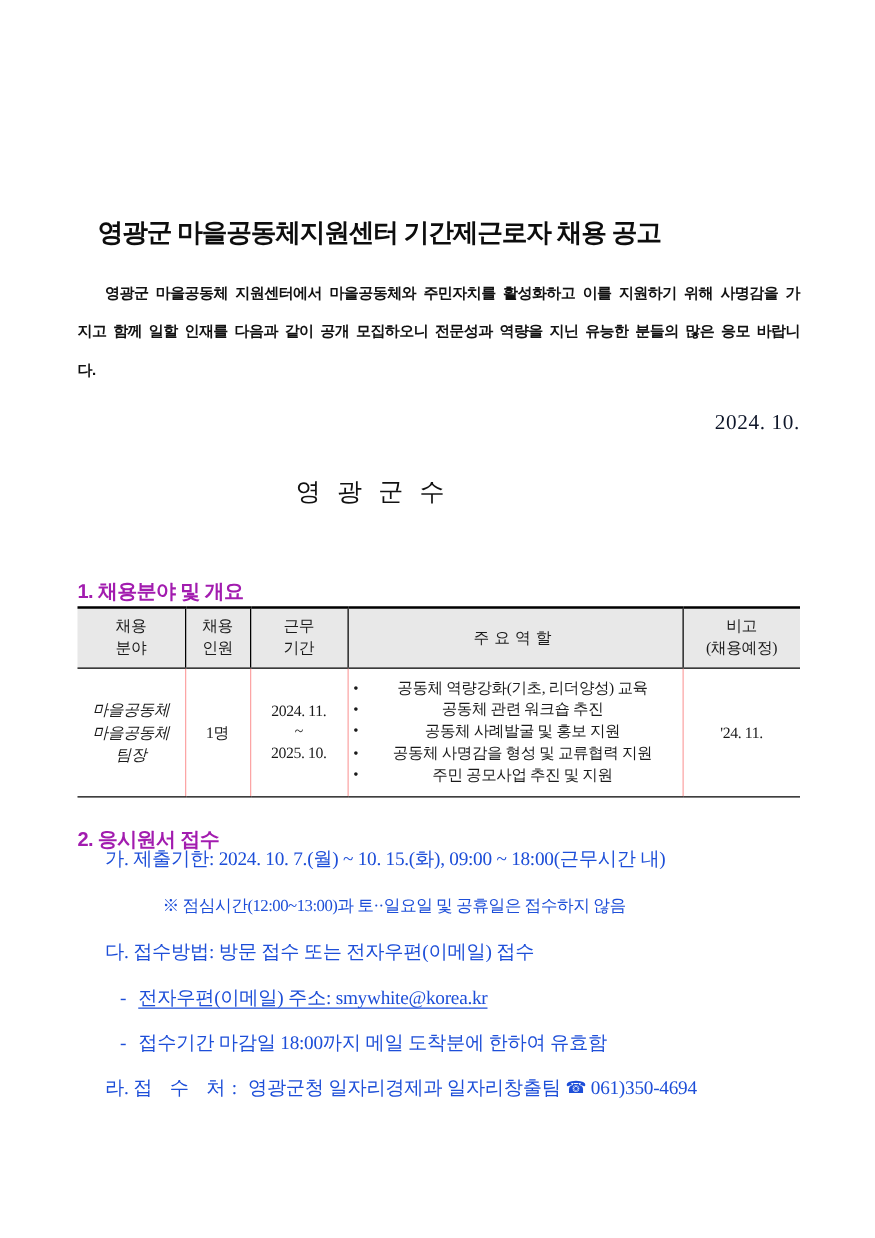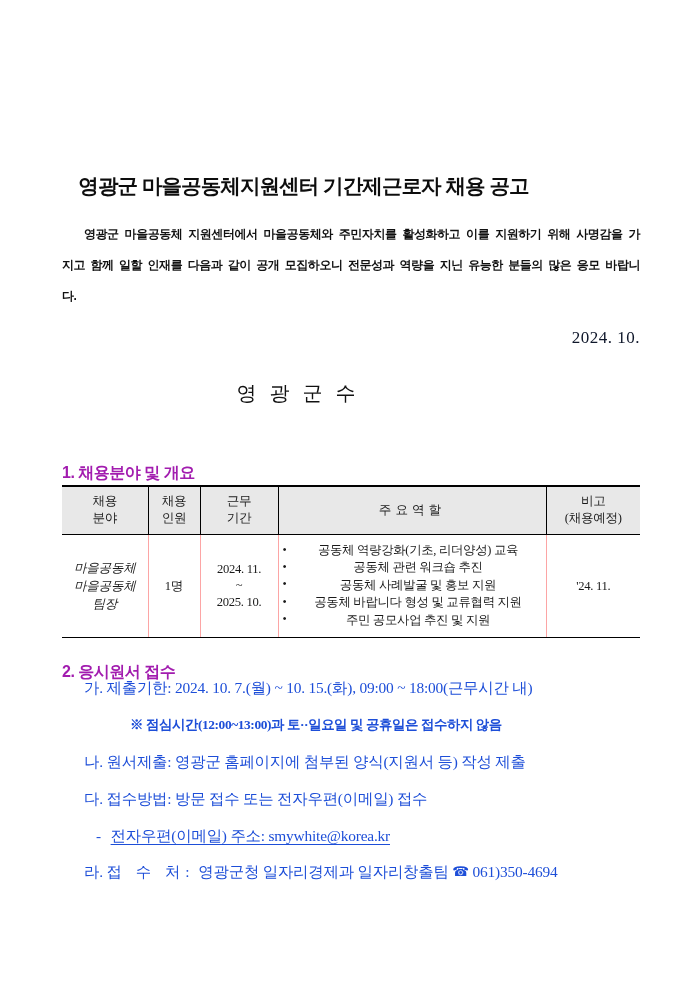--- a/index.html
+++ b/index.html
@@ -193,21 +193,20 @@
     position: relative;
     line-height: 21px;
     white-space: nowrap;
   }
   .lvl1 { margin-left: 22px; margin-bottom: 16px; }
   .lvl-note {
     margin-left: 68px;
     font-size: 13.4px;
     margin-bottom: 16px;
     letter-spacing: -0.4px;
-    font-weight: bold;
   }
   .lvl2 { margin-left: 34px; margin-bottom: 15px; }
   .label-sp {
     letter-spacing: 5px;
   }
   .dash { margin-right: 6px; }
   .email-underline {
     text-decoration: underline;
     text-underline-offset: 3px;
   }
@@ -276,21 +275,21 @@
           <td>
             <span class="period-line">2024. 11.</span>
             <span class="period-tilde">~</span>
             <span class="period-line">2025. 10.</span>
           </td>
           <td class="roles">
             <ul>
               <li>공동체 역량강화(기초, 리더양성) 교육</li>
               <li>공동체 관련 워크숍 추진</li>
               <li>공동체 사례발굴 및 홍보 지원</li>
-              <li>공동체 바랍니다 형성 및 교류협력 지원</li>
+              <li>공동체 사명감을 형성 및 교류협력 지원</li>
               <li>주민 공모사업 추진 및 지원</li>
             </ul>
           </td>
           <td>'24. 11.</td>
         </tr>
       </tbody>
     </table>
   </div>
 
   <h2 class="section-heading" id="sec2-heading">2. 응시원서 접수</h2>
@@ -301,37 +300,36 @@
       <span>가.</span>
       <span>제출기한:</span>
       <span>2024. 10. 7.(월) ~ 10. 15.(화), 09:00 ~ 18:00(근무시간 내)</span>
     </div>
 
     <div class="item lvl-note">
       <span>※</span>
       <span>점심시간(12:00~13:00)과 토··일요일 및 공휴일은 접수하지 않음</span>
     </div>
 
-    <div class="item lvl1">
-      <span>나.</span>
-      <span>원서제출:</span>
-      <span>영광군 홈페이지에 첨부된 양식(지원서 등) 작성 제출</span>
-    </div>
 
     <div class="item lvl1">
       <span>다.</span>
       <span>접수방법:</span>
       <span>방문 접수 또는 전자우편(이메일) 접수</span>
     </div>
 
     <div class="item lvl2">
       <span class="dash">-</span>
       <span class="email-underline">전자우편(이메일) 주소: smywhite@korea.kr</span>
     </div>
 
+    <div class="item lvl2">
+      <span class="dash">-</span>
+      <span>접수기간 마감일 18:00까지 메일 도착분에 한하여 유효함</span>
+    </div>
 
     <div class="item lvl1">
       <span>라.</span>
       <span class="label-sp">접 수 처:</span>
       <span>영광군청 일자리경제과 일자리창출팀</span>
       <span class="phone-icon">☎</span>
       <span>061)350-4694</span>
     </div>
 
   </div>

